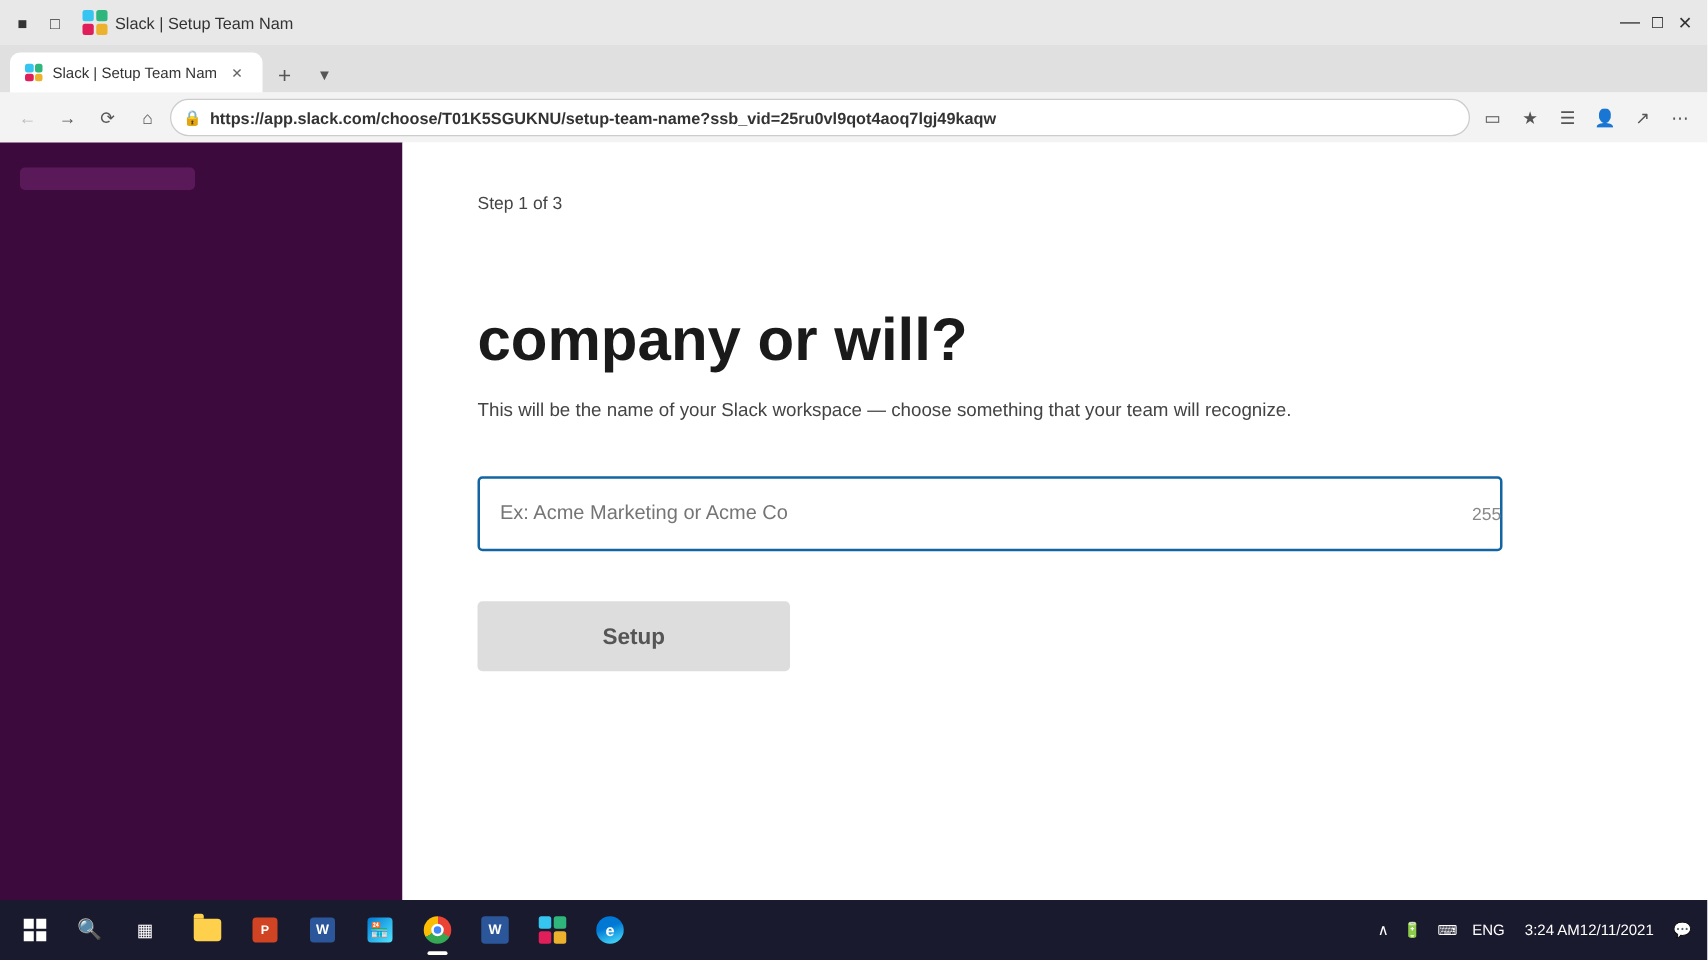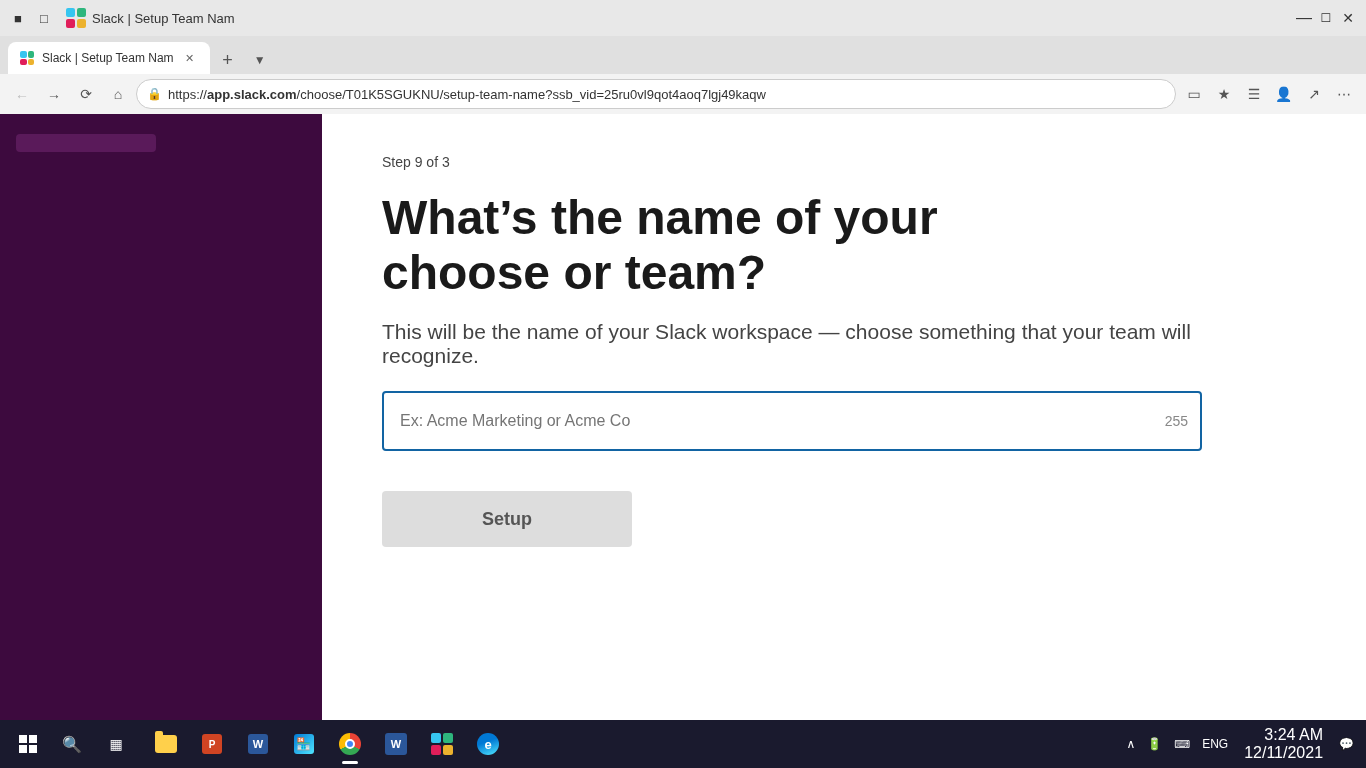--- a/index.html
+++ b/index.html
@@ -90,21 +90,21 @@
       background: #fff;
       border: 1px solid #ccc;
       border-radius: 15px;
       display: flex;
       align-items: center;
       padding: 0 10px;
       gap: 6px;
     }
     .lock-icon { font-size: 12px; color: #555; }
     .url-text { font-size: 13px; color: #333; flex: 1; }
-    .url-text span { font-weight: 400; }
+    .url-text span { font-weight: 700; }
 
     .address-actions {
       display: flex; align-items: center; gap: 2px;
     }
     .addr-action-btn {
       width: 28px; height: 28px;
       display: flex; align-items: center; justify-content: center;
       font-size: 14px; color: #555; cursor: pointer;
       border-radius: 50%;
     }
@@ -151,44 +151,44 @@
     .main-heading {
       font-size: 48px;
       font-weight: 900;
       color: #1a1a1a;
       line-height: 1.15;
       margin-bottom: 20px;
       max-width: 820px;
     }
 
     .sub-text {
-      font-size: 21px;
+      font-size: 15px;
       color: #444;
-      margin-bottom: 23px;
+      margin-bottom: 44px;
       max-width: 820px;
     }
 
     .input-container {
       position: relative;
       max-width: 820px;
       margin-bottom: 40px;
     }
     .workspace-input {
       width: 100%;
       height: 60px;
       border: 2px solid #1264a3;
       border-radius: 4px;
       padding: 0 85px 0 16px;
       font-size: 16px;
       color: #999;
       outline: none;
     }
     .char-count {
       position: absolute;
-      right: 14px;
+      right: 1px;
       top: 50%;
       transform: translateY(-50%);
       font-size: 14px;
       color: #888;
     }
 
     .next-button {
       width: 250px;
       height: 56px;
       background: #ddd;
@@ -259,23 +259,23 @@
       justify-content: center;
       height: 40px;
       padding: 0 4px;
       cursor: pointer;
       border-radius: 4px;
       color: #fff;
       font-size: 12px;
     }
     .taskbar-time {
       display: flex;
-      flex-direction: column;
+      flex-direction: row;
       align-items: flex-end;
-      font-size: 16px;
+      font-size: 12px;
       color: #fff;
       padding: 0 8px;
       cursor: pointer;
     }
 
     
     .slack-logo-4 {
       display: grid;
       grid-template-columns: 1fr 1fr;
       gap: 2px;
@@ -408,25 +408,25 @@
   </div>
 </div>
 
 <div class="main-area">
 
   <div class="sidebar">
     <div class="sidebar-placeholder"></div>
   </div>
 
   <div class="form-area">
-    <div class="step-label">Step 9 of 3</div>
+    <div class="step-label">Step 1 of 3</div>
 
     <h1 class="main-heading">
-      <span>What’s the name of your</span><br>
-      <span>choose or team?</span>
+      <br>
+      <span>company or will?</span>
     </h1>
 
     <p class="sub-text">This will be the name of your Slack workspace — choose something that your team will recognize.</p>
 
     <div class="input-container">
       <input type="text" class="workspace-input" placeholder="Ex: Acme Marketing or Acme Co" style="">
       <span class="char-count">255</span>
     </div>
 
     <button class="next-button">

